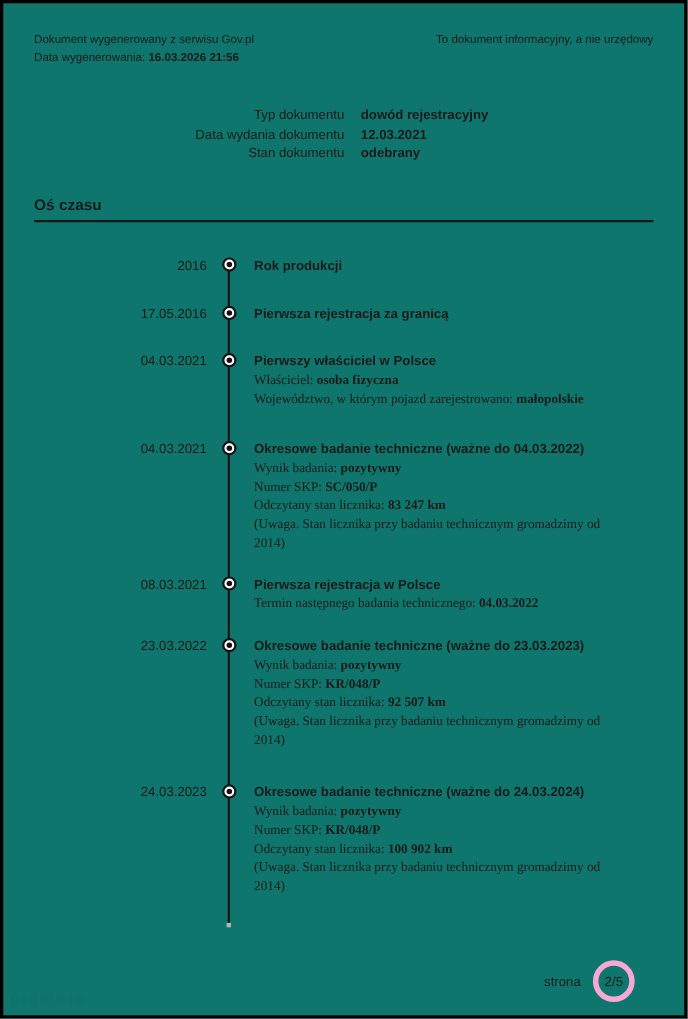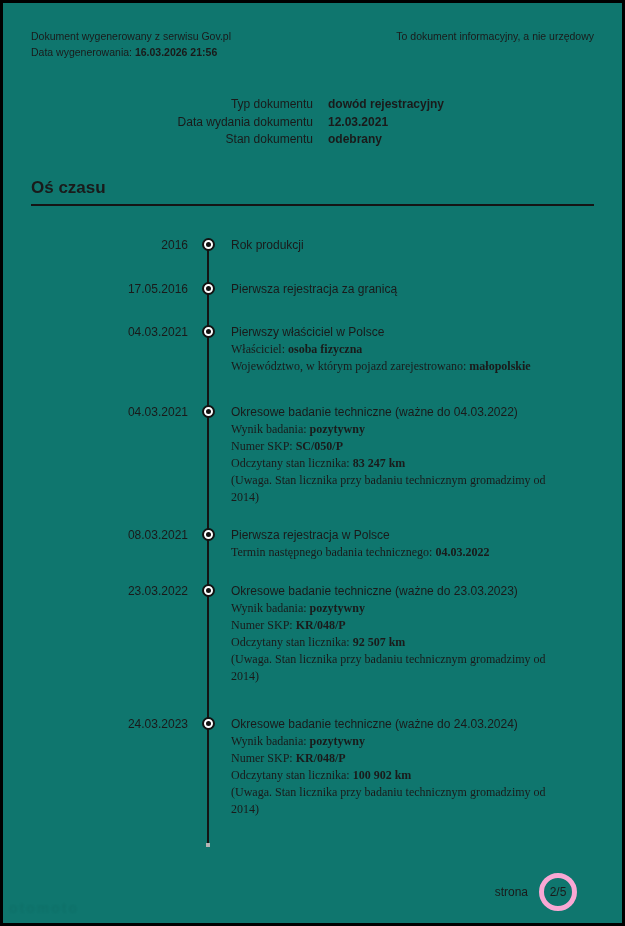--- a/index.html
+++ b/index.html
@@ -18,21 +18,21 @@
   .hdr{display:flex;justify-content:space-between;align-items:flex-start;font-size:10.5px;line-height:16px;}
   .hdr b{font-weight:700;}
   
   .doc-info{margin-top:36px;font-size:12px;line-height:17.5px;}
   .info-row{display:flex;}
   .info-label{width:282px;text-align:right;}
   .info-value{margin-left:15px;font-weight:700;}
   
   .section-heading{
     margin-top:29px;
-    font-size:17px;font-weight:700;
+    font-size:14px;font-weight:700;
     padding-bottom:6px;
     border-bottom:2px solid #151515;
   }
   
   .tl-wrap{position:relative;margin-top:31px;min-height:648px;}
   .tl-axis{position:absolute;left:176px;top:9px;width:2px;height:597px;background:#141414;}
   .tl-axis-tail{position:absolute;left:175px;top:606px;width:4px;height:4px;background:#b5b5b5;}
   .tl-entry{position:relative;display:flex;font-size:12px;line-height:17px;}
   .tl-entry:nth-child(1){margin-bottom:27px;}
   .tl-entry:nth-child(2){margin-bottom:26px;}
@@ -44,21 +44,21 @@
   .tl-marker-col{width:40px;display:flex;justify-content:center;align-items:flex-start;}
   .tl-ring{
     box-sizing:content-box;
     width:9px;height:9px;margin-top:1px;
     border:2.5px solid #121212;border-radius:50%;
     background:#fff;
     display:flex;align-items:center;justify-content:center;
   }
   .tl-dot{width:5px;height:5px;border-radius:50%;background:#121212;}
   .tl-content{width:336px;padding-left:3px;}
-  .tl-title{font-weight:400;white-space:nowrap;}
+  .tl-title{font-weight:700;white-space:nowrap;}
   .tl-line{white-space:nowrap;font-family:Liberation Serif, serif;}
   .tl-line b{font-weight:700;}
   .tl-line.tl-note{white-space:normal;max-width:322px;}
   
   .footer{position:absolute;right:45px;bottom:12px;display:flex;align-items:center;}
   .footer-label{font-size:12px;margin-right:11px;text-align:right;}
   .page-badge{
     box-sizing:content-box;
     width:28px;height:28px;
     border:5px solid #f9a8d4;border-radius:50%;

